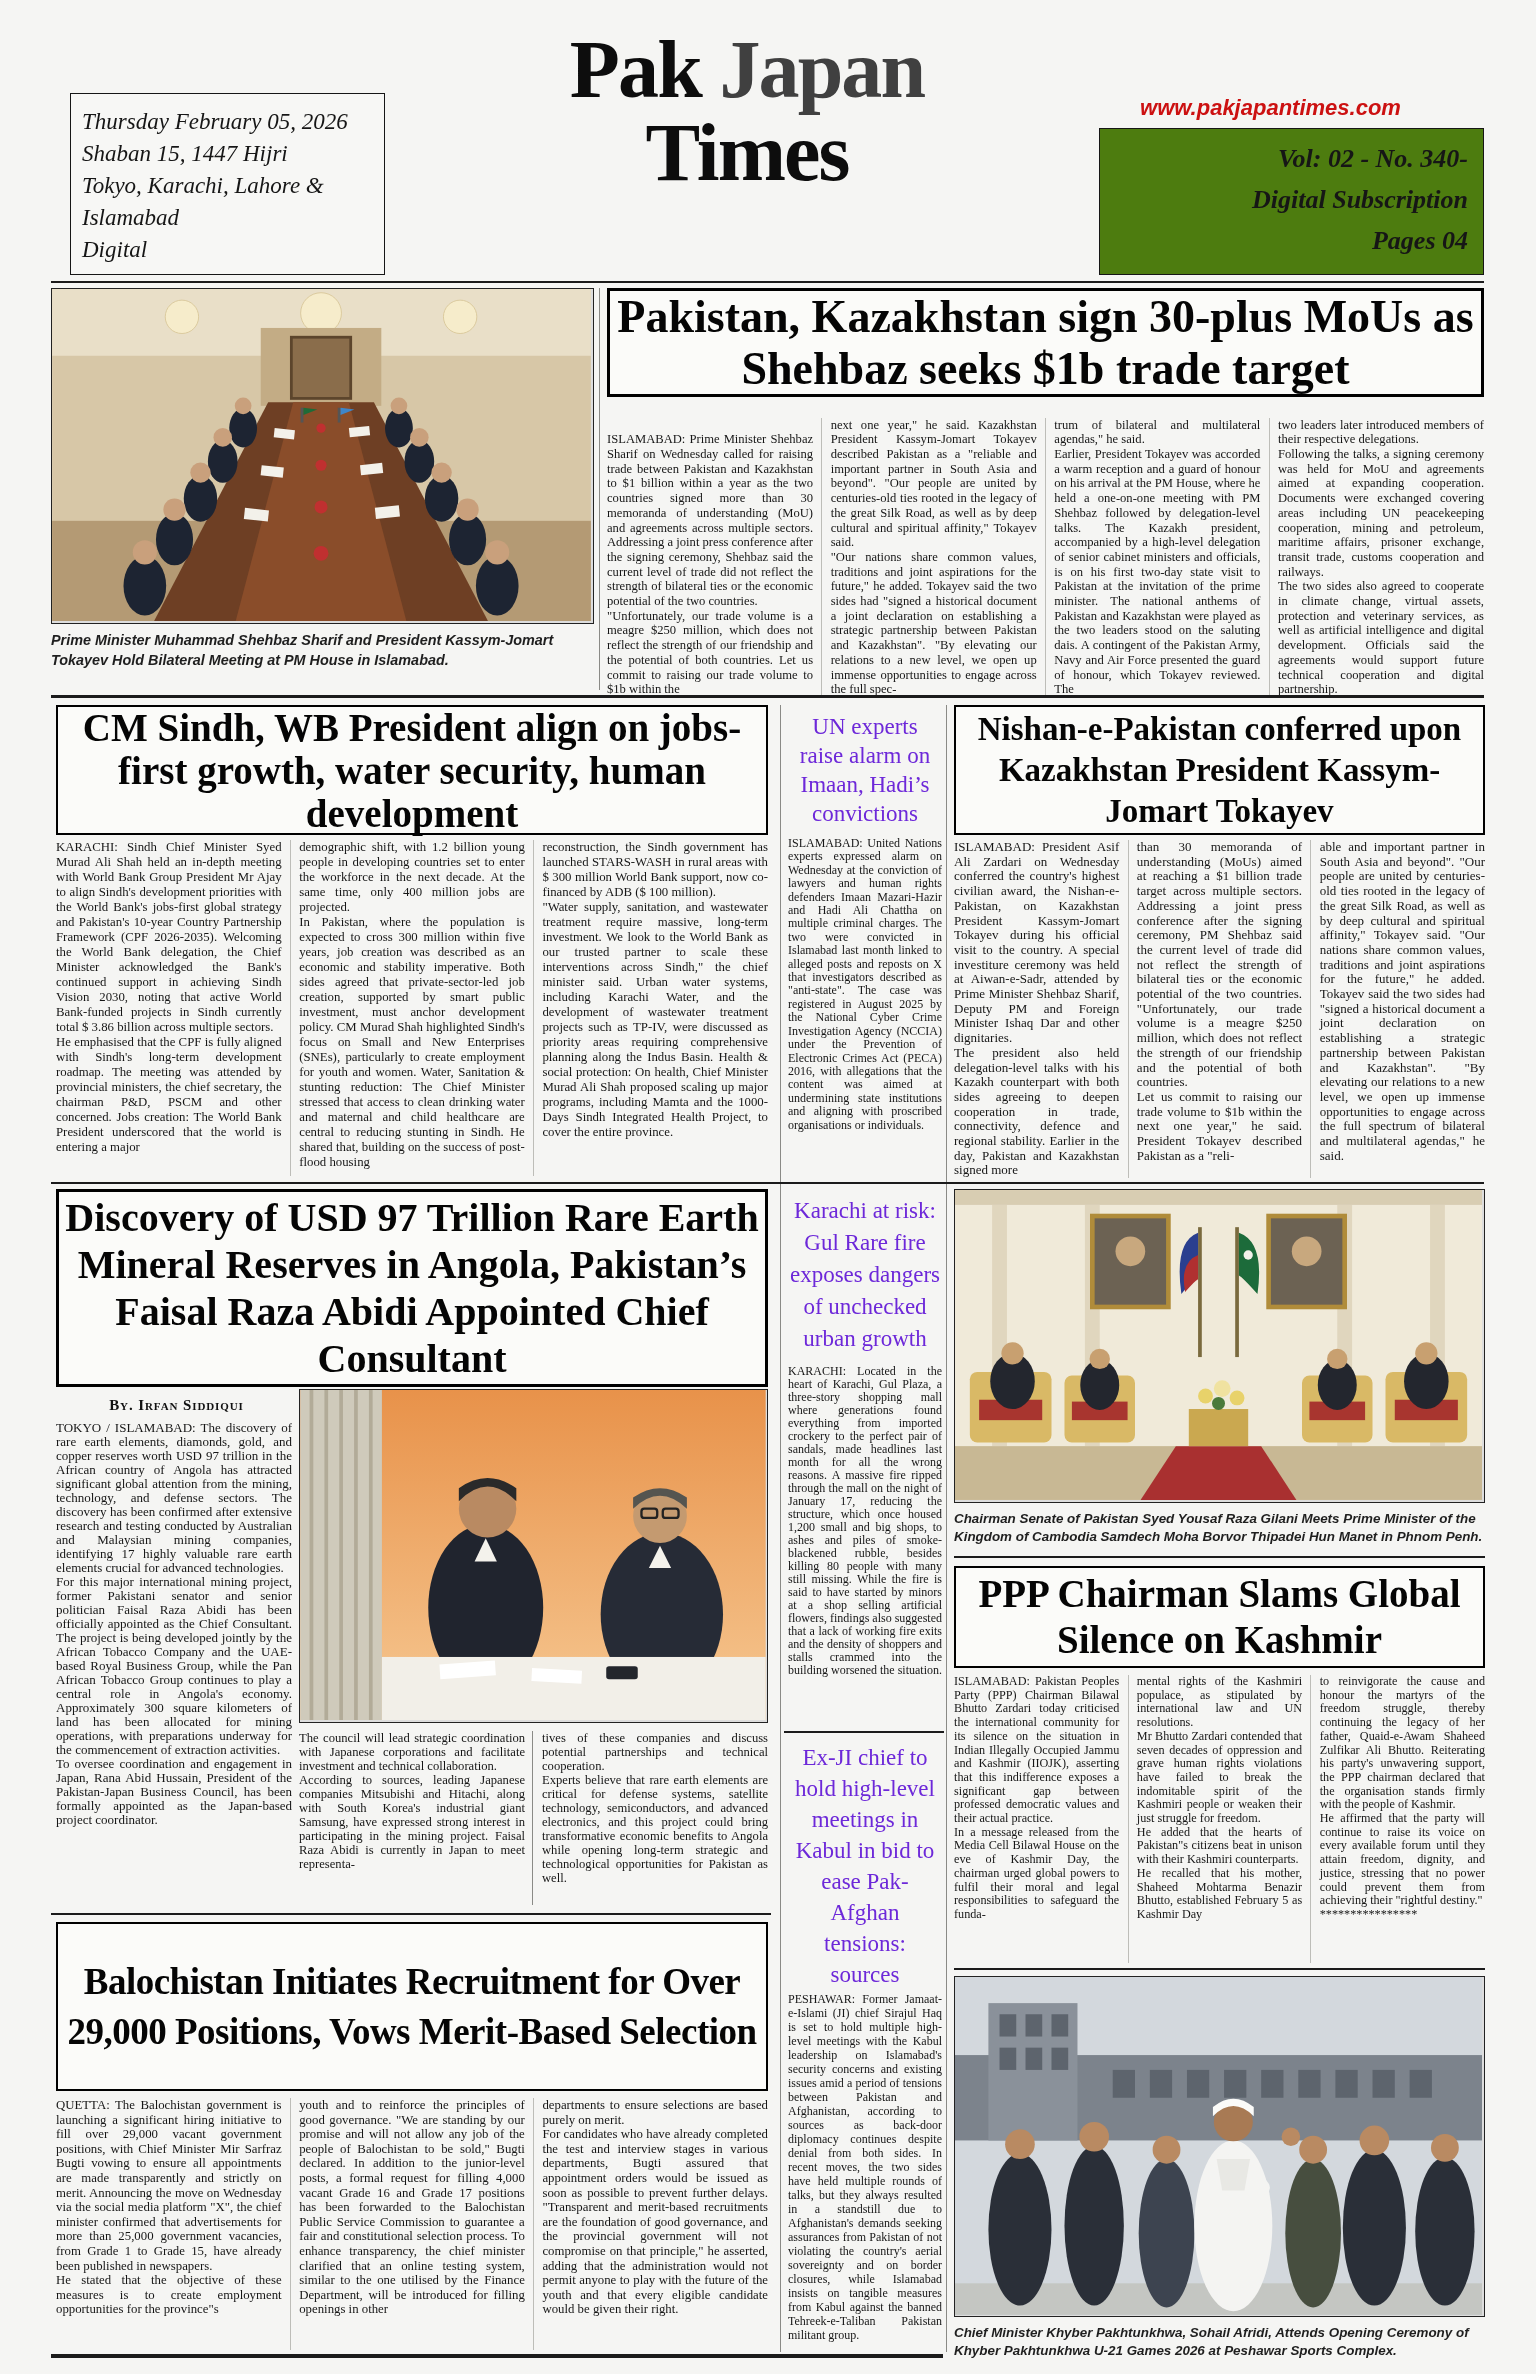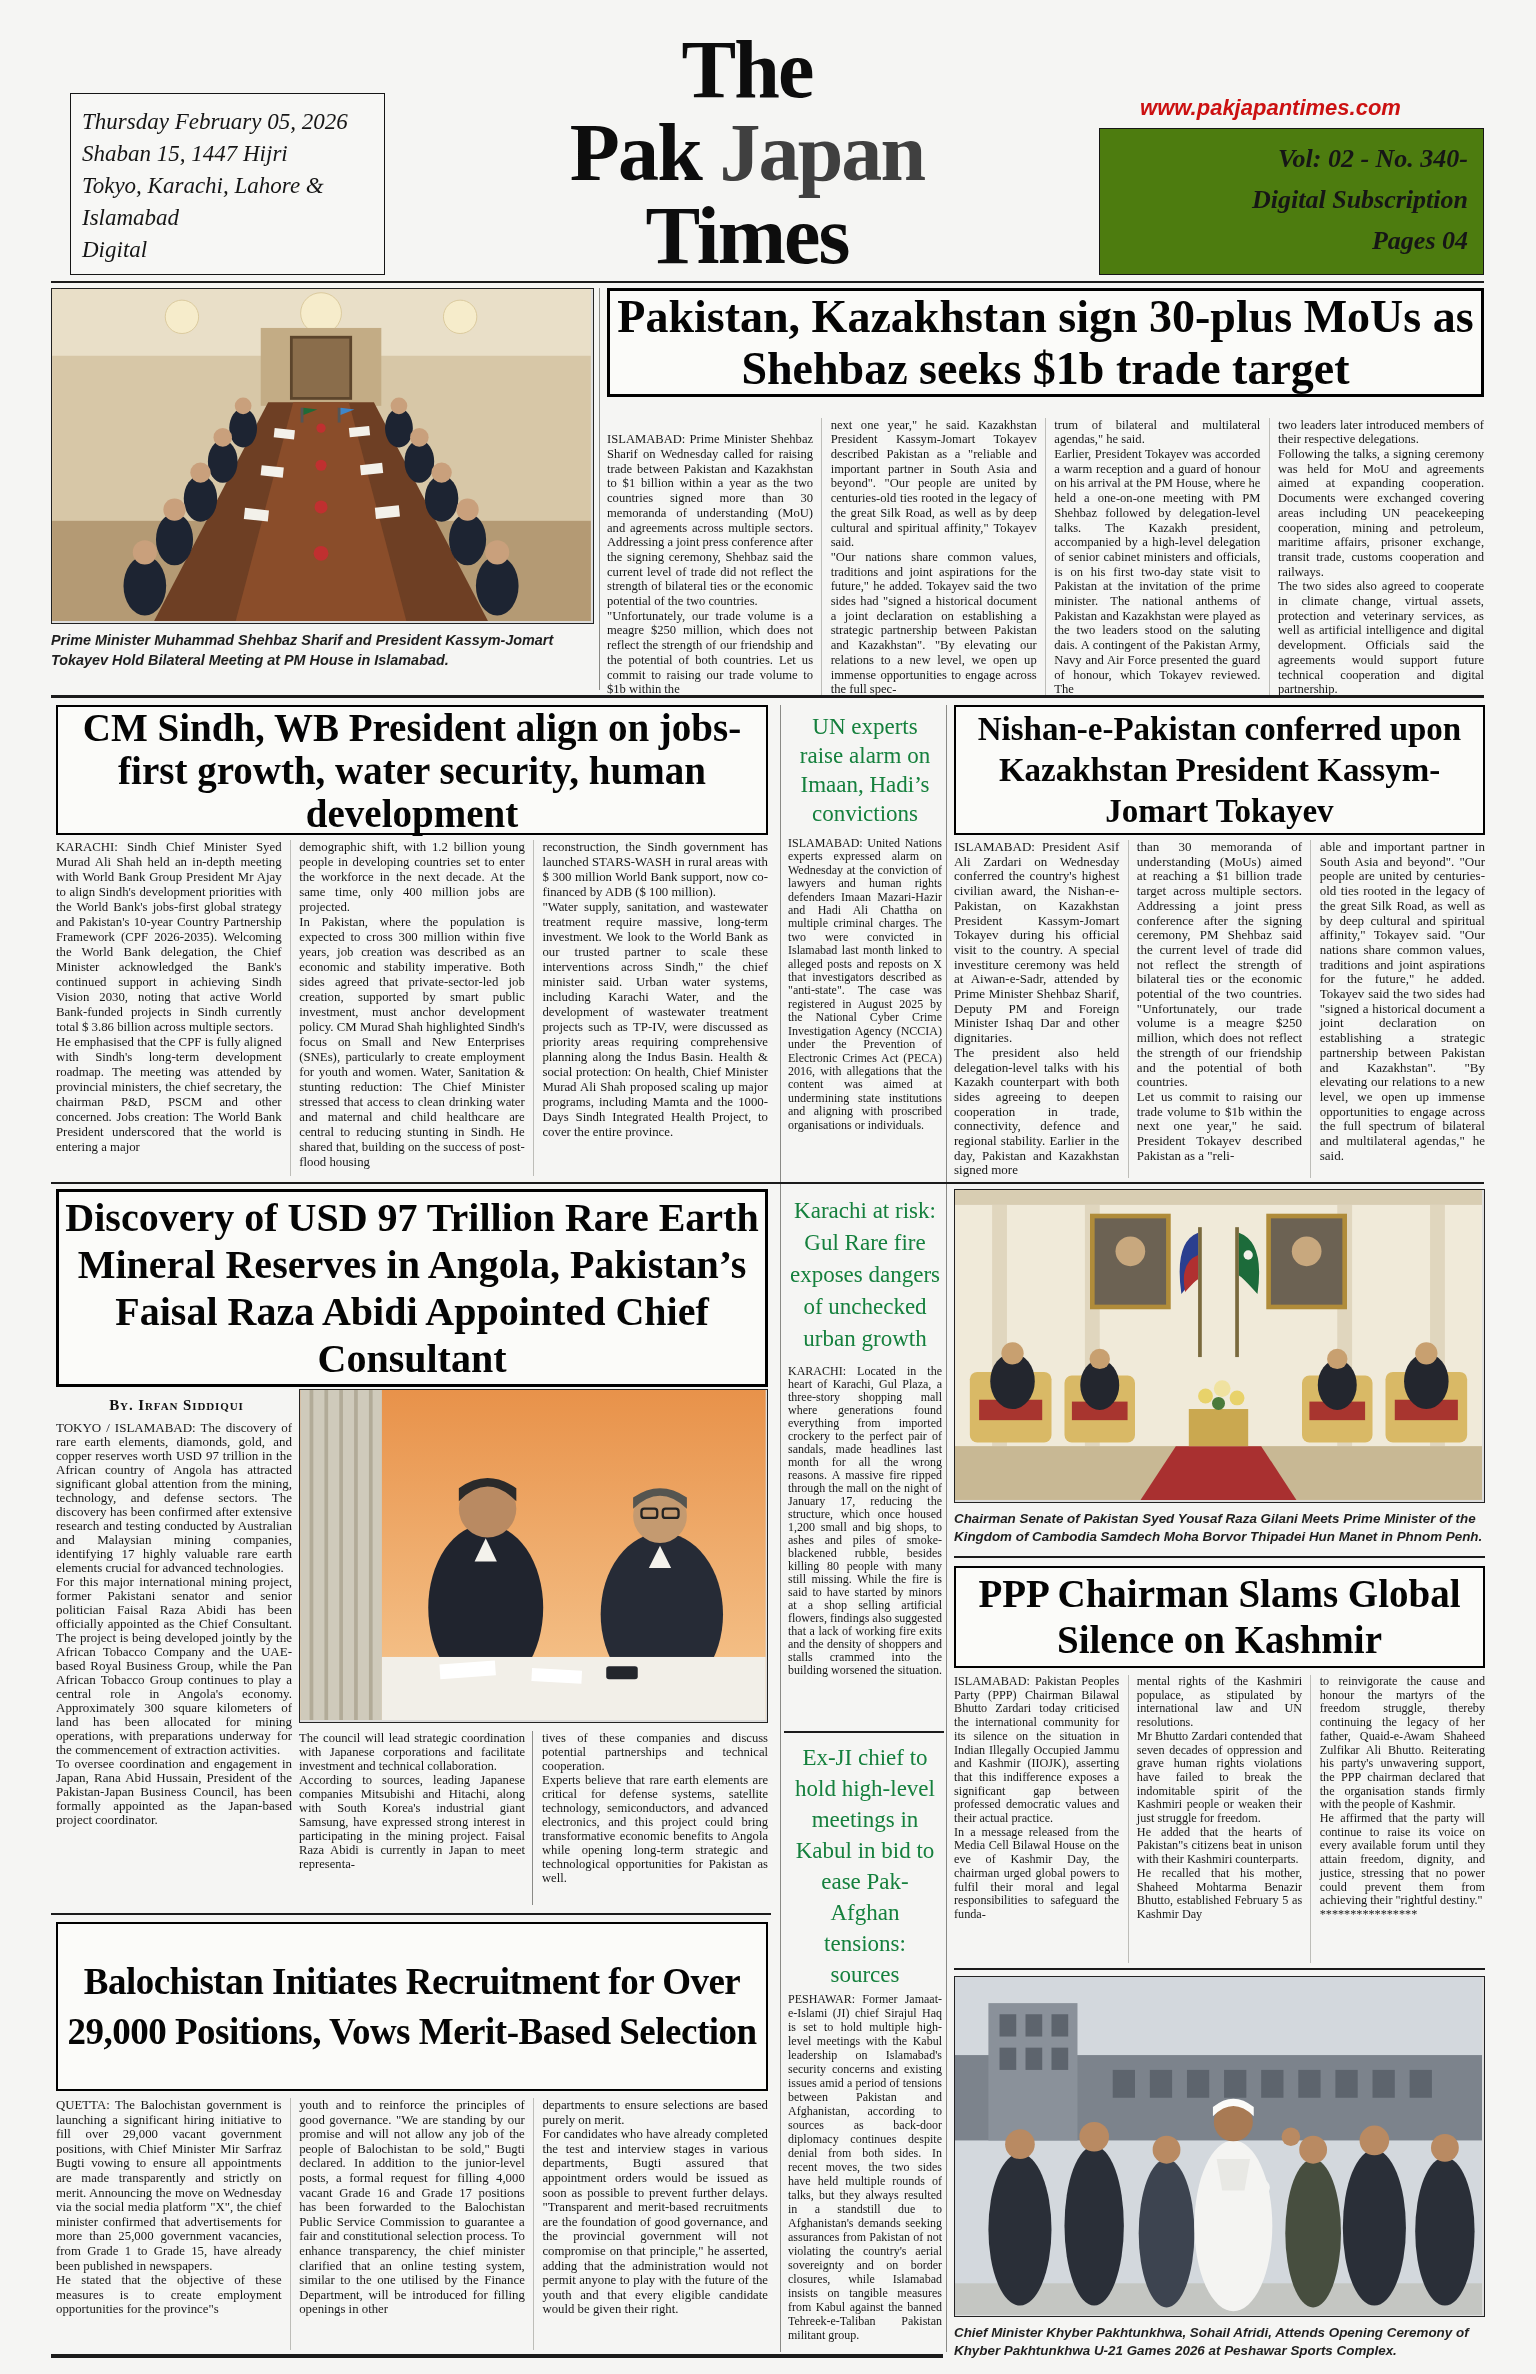--- a/index.html
+++ b/index.html
@@ -32,21 +32,21 @@
 
   .photo-frame { border:1.9px solid #222; background:#ddd; overflow:hidden; }
   .caption { font-family:"Liberation Sans","DejaVu Sans",sans-serif;
     font-weight:bold; font-style:italic; color:#1f1f1f; }
 
   .box-headline {
     border:2.8px solid #000; background:#fbfbf9;
     display:flex; align-items:center; justify-content:center;
     text-align:center; font-weight:bold; color:#050505;
   }
-  .plain-headline { text-align:center; color:#15803d; }
+  .plain-headline { text-align:center; color:#6d28d9; }
 
   .cols { display:flex; }
   .cols .col { flex:1; padding:0 8.3px; overflow:hidden;
     text-align:justify; white-space:pre-line; }
   .cols .col:first-child { padding-left:0; }
   .cols .col:last-child  { padding-right:0; }
   .cols .col + .col { border-left:0.9px solid #bdbdb8; }
   .onecol { overflow:hidden; text-align:justify; white-space:pre-line; }
 
   .byline { font-weight:bold; font-variant:small-caps; letter-spacing:0.9px;
@@ -59,21 +59,20 @@
 
   <div class="abs dateline-box">
     <div>Thursday February 05, 2026</div>
     <div>Shaban 15, 1447 Hijri</div>
     <div>Tokyo, Karachi, Lahore &amp;</div>
     <div>Islamabad</div>
     <div>Digital</div>
   </div>
 
   <div class="abs masthead">
-    <div><span>The</span></div>
     <div><span>Pak </span><span class="red">Japan</span></div>
     <div><span>Times</span></div>
   </div>
 
   <div class="abs website sans">www.pakjapantimes.com</div>
 
   <div class="abs issue-box">
     <div>Vol: 02 - No. 340-</div>
     <div>Digital Subscription</div>
     <div>Pages 04</div>

